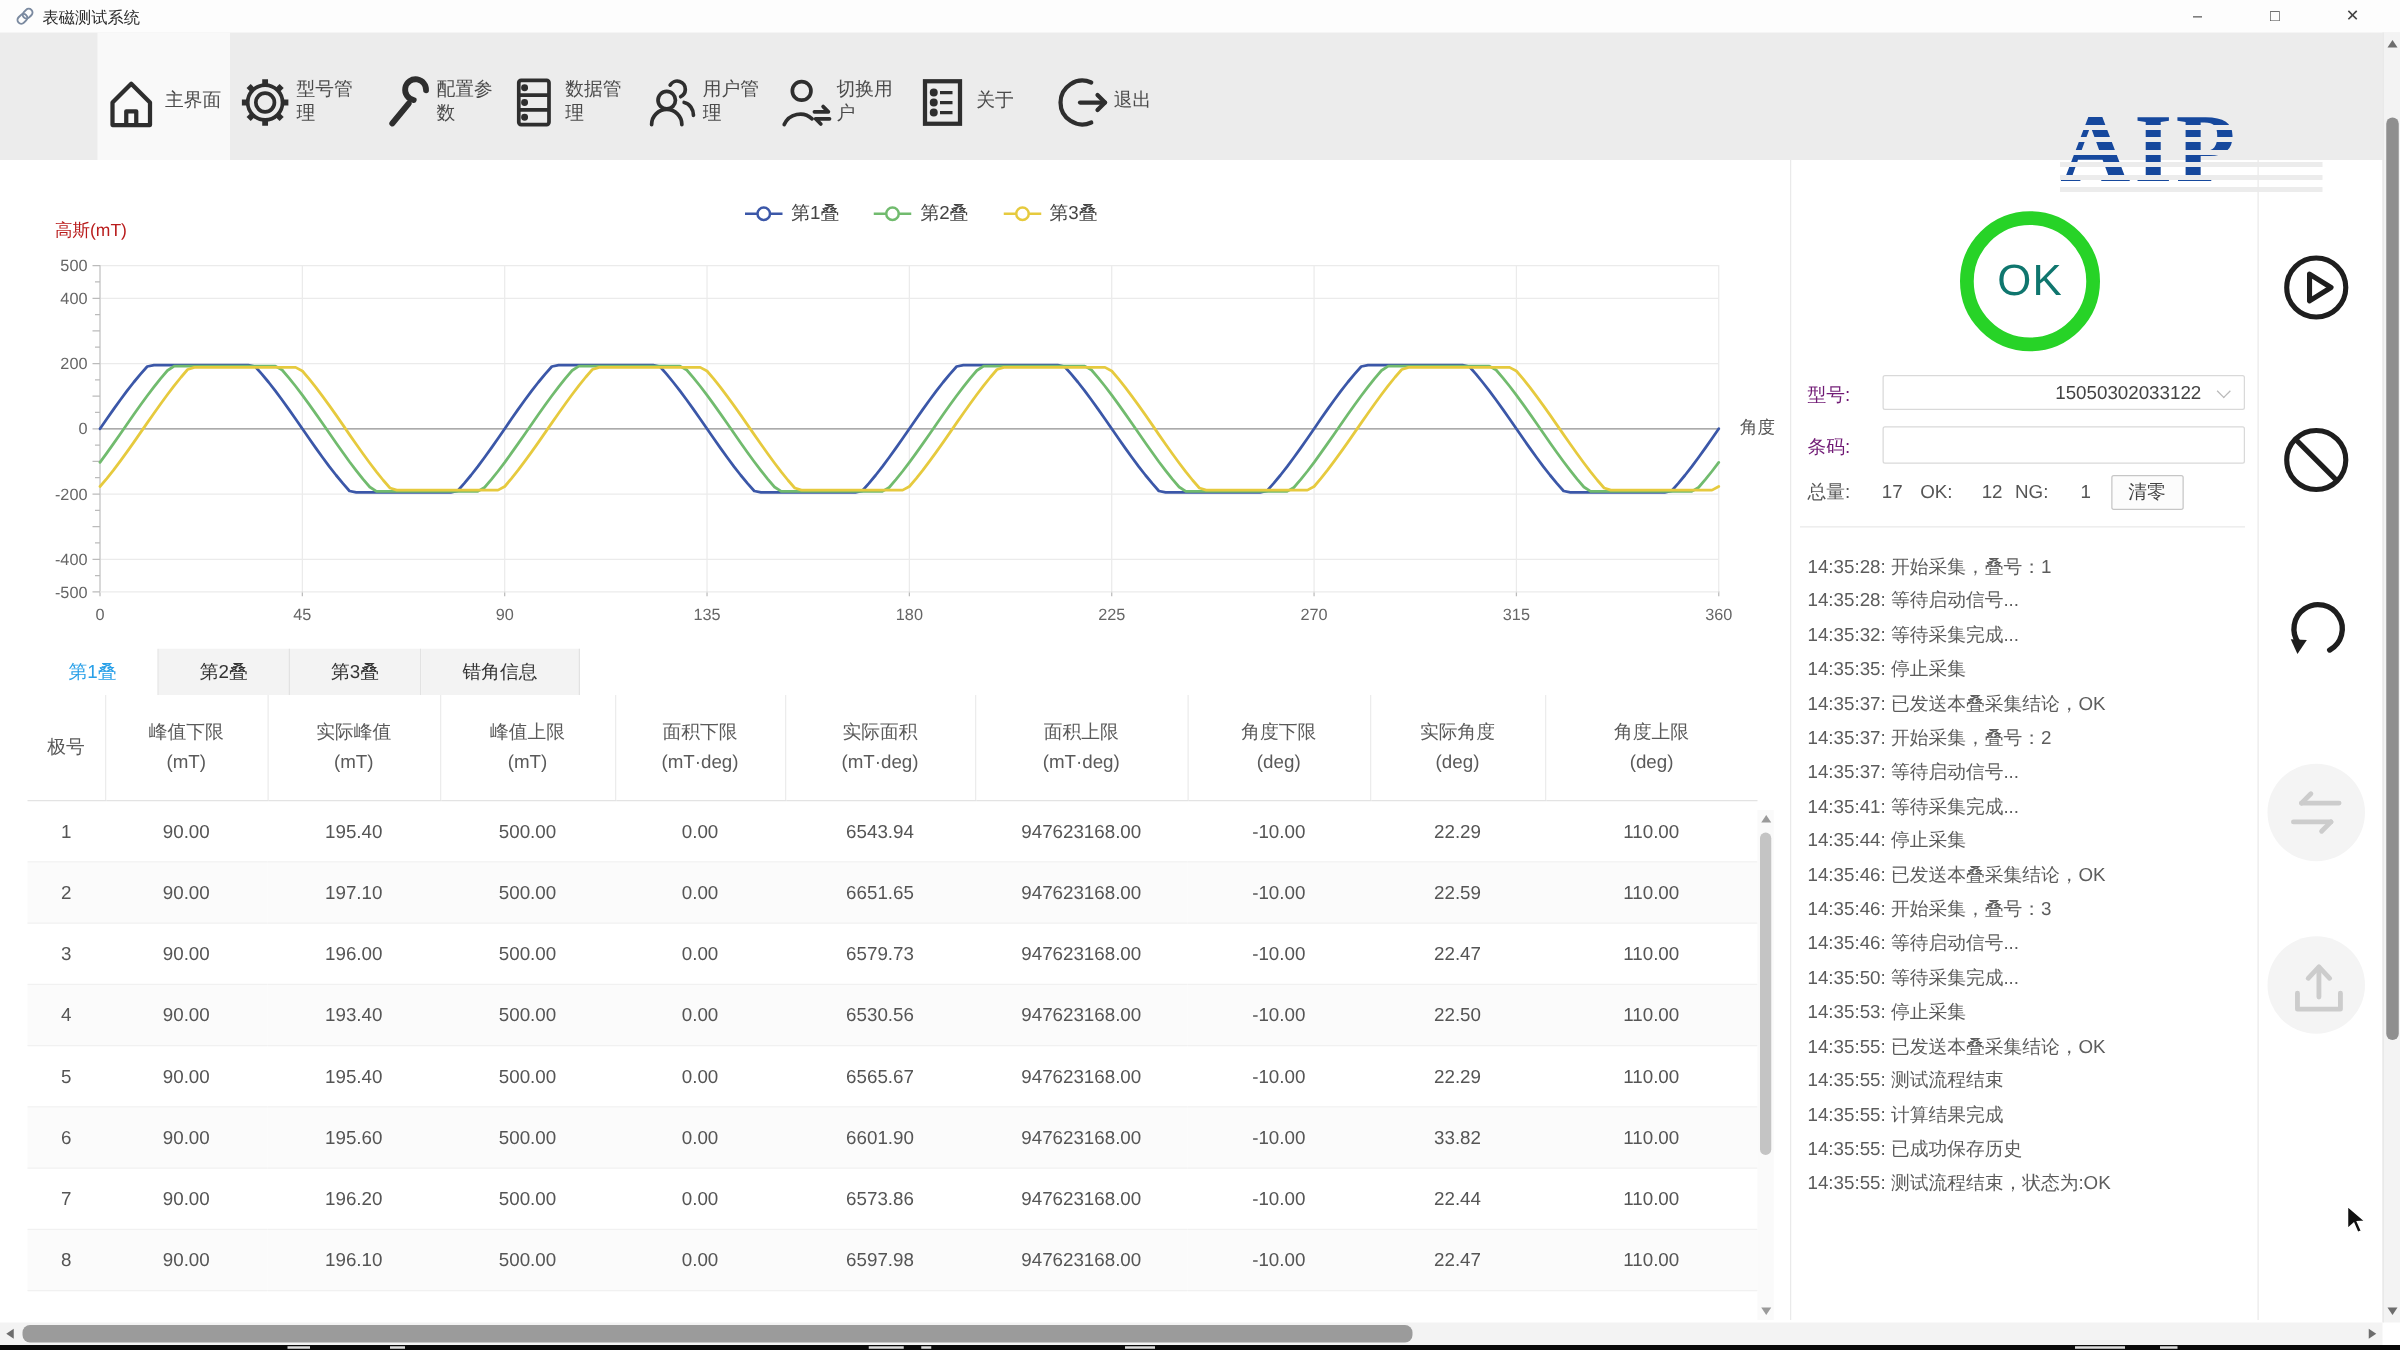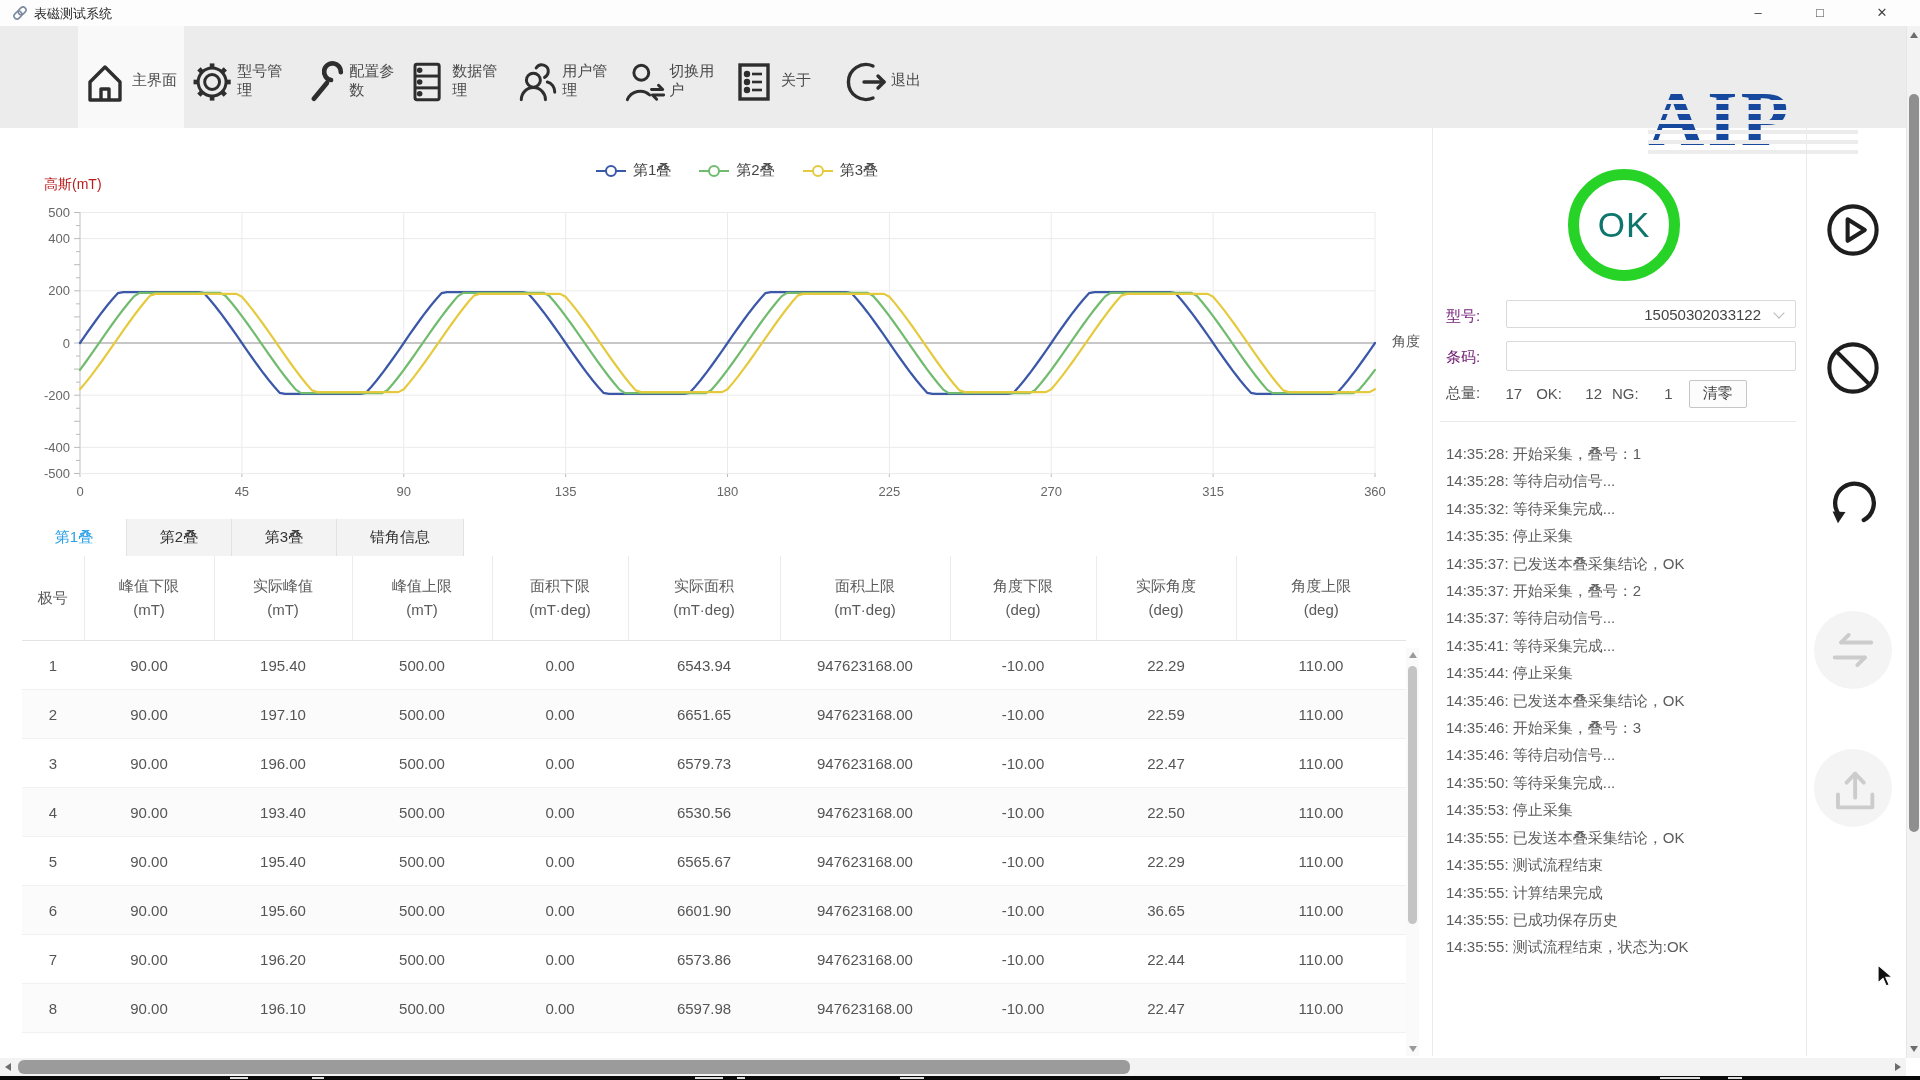--- a/index.html
+++ b/index.html
@@ -457,21 +457,21 @@
       </tr>
       <tr>
         <td>6</td>
         <td>90.00</td>
         <td>195.60</td>
         <td>500.00</td>
         <td>0.00</td>
         <td>6601.90</td>
         <td>947623168.00</td>
         <td>-10.00</td>
-        <td>36.65</td>
+        <td>33.82</td>
         <td>110.00</td>
       </tr>
       <tr>
         <td>7</td>
         <td>90.00</td>
         <td>196.20</td>
         <td>500.00</td>
         <td>0.00</td>
         <td>6573.86</td>
         <td>947623168.00</td>

